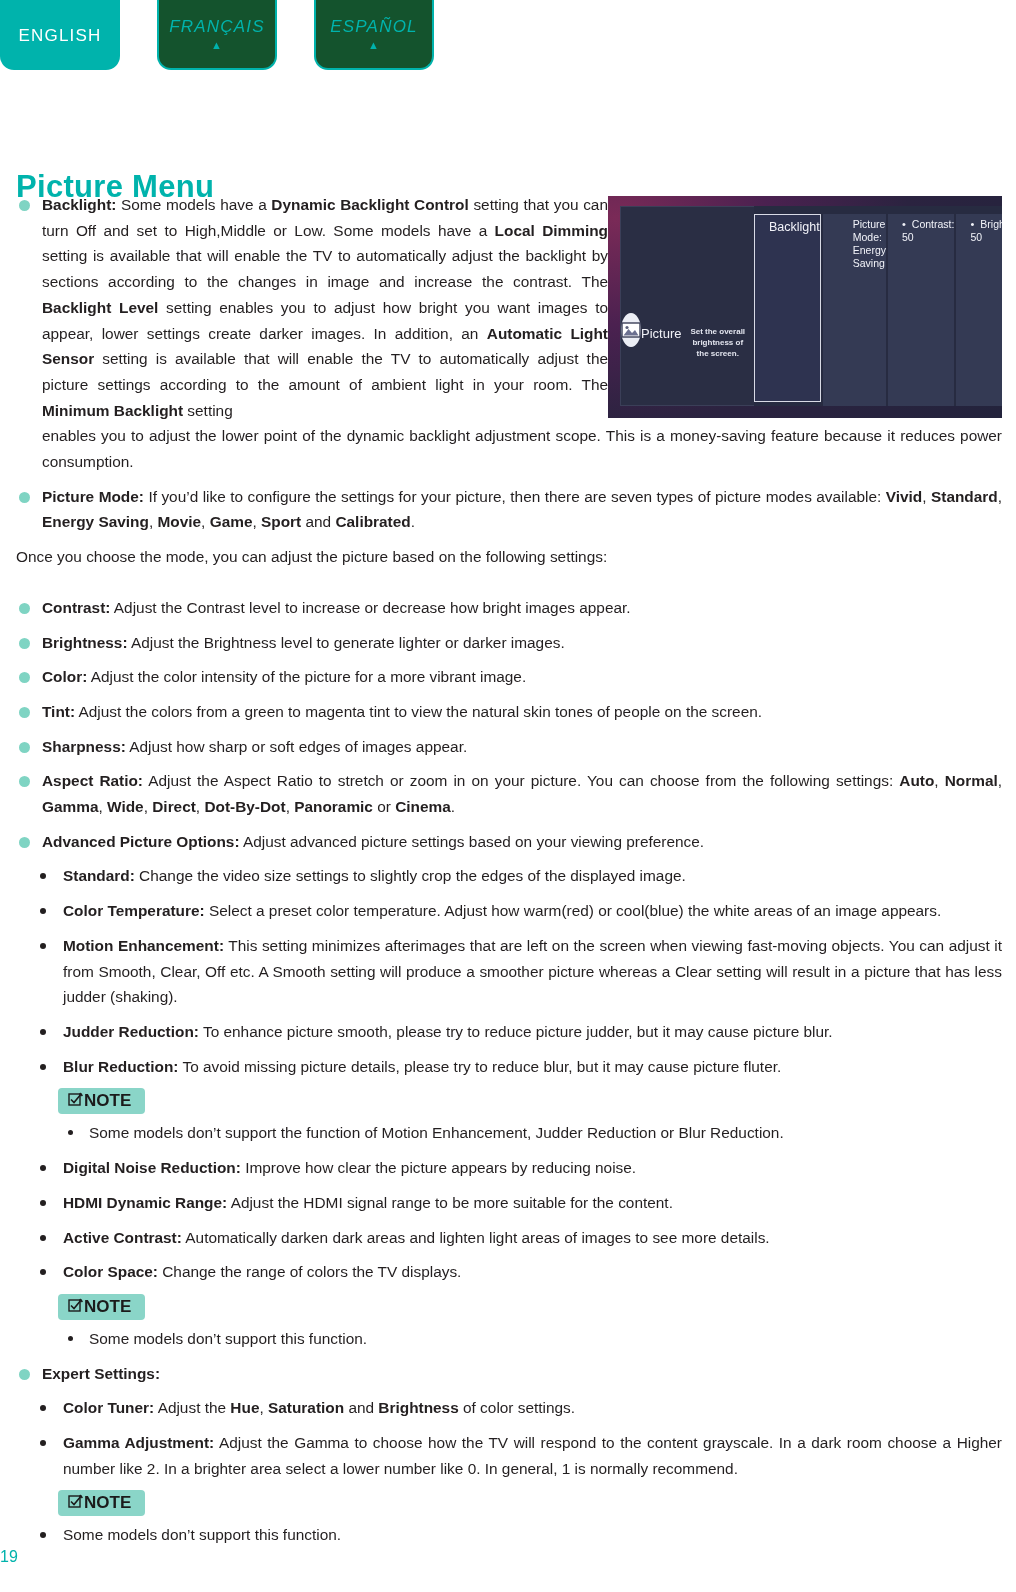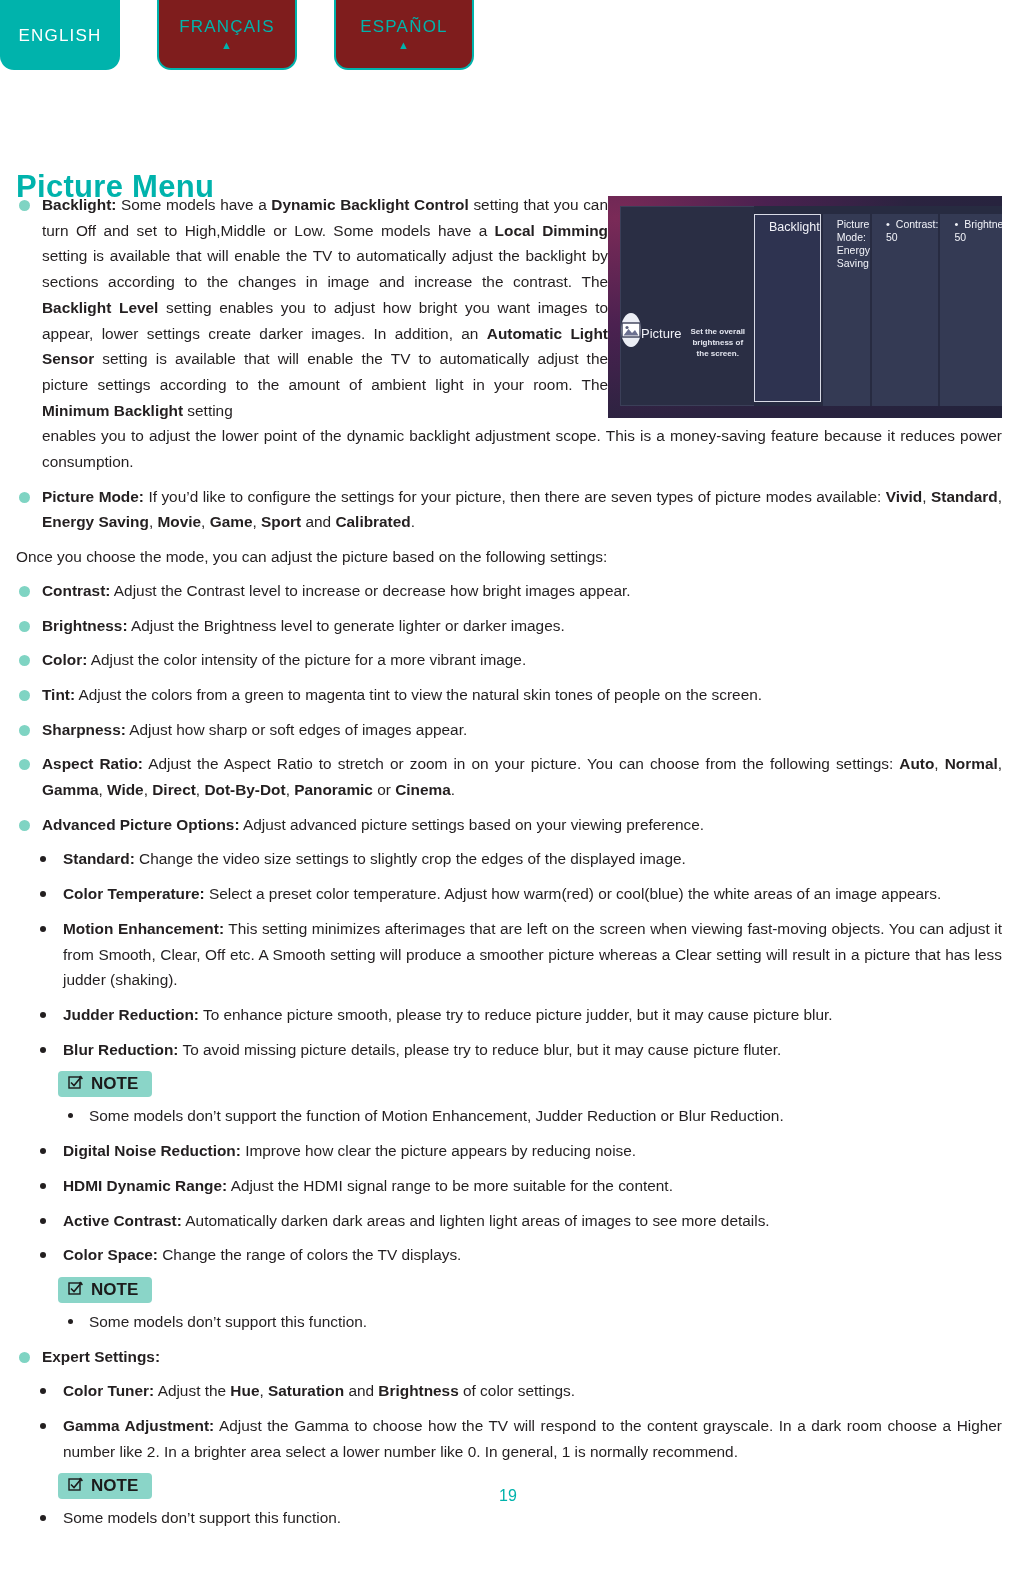--- a/index.html
+++ b/index.html
@@ -34,26 +34,27 @@
     justify-content: center;
     letter-spacing: 1.2px;
     font-size: 17px;
   }
   .lang-tab.active {
     width: 120px;
     background: #00b3ac;
     color: #ffffff;
   }
   .lang-tab.inactive {
-    width: 140px;
+    width: 120px;
     margin-left: 37px;
-    background: #7f1d1d;
+    background: #14532d;
     color: #00b3ac;
     border: 2px solid #00b3ac;
     border-top: none;
+    font-style: italic;
   }
   .lang-label { line-height: 1; }
   .lang-caret {
     font-size: 11px;
     line-height: 1;
     margin-top: 5px;
     color: #00b3ac;
   }
 
   
@@ -115,39 +116,38 @@
   .lvl3::before {
     content: "";
     position: absolute;
     left: 52px; top: 10px;
     width: 5px; height: 5px;
     border-radius: 50%;
     background: #231f20;
   }
   .plain {
     text-align: justify;
-    margin-bottom: 8px;
+    margin-bottom: 25px;
   }
   b, .b { font-weight: bold; }
 
   
   .wrap-para {
     width: 592px;
     margin-bottom: 0;
   }
   .wrap-tail {
     text-align: justify;
     margin-bottom: 9px;
   }
 
   
   .note-badge {
     display: inline-flex;
     align-items: center;
-    gap: 7px;
     background: #8ad5c8;
     color: #1b1b1b;
     font-weight: bold;
     font-size: 17px;
     padding: 3px 14px 4px 10px;
     border-radius: 4px;
     margin-left: 42px;
     margin-bottom: 2px;
   }
   .note-row { line-height: 1; margin-bottom: 4px; }
@@ -210,21 +210,21 @@
   .tv-right {
     flex: 1;
     display: flex;
     gap: 2px;
     padding-top: 8px;
   }
   .tv-row {
     background: #343a54;
     color: #f2f3f9;
     font-size: 10.5px;
-    padding: 4px 0 4px 14px;
+    padding: 4px 0 4px 30px;
     line-height: 13px;
   }
   .tv-row.selected {
     background: #2e3350;
     border: 1px solid #d9dbe6;
     font-size: 12.5px;
     padding: 6px 0 7px 14px;
     margin-bottom: 4px;
   }
   .tv-row.sub { padding-left: 14px; }
@@ -232,22 +232,22 @@
     content: "\2022";
     margin-right: 6px;
     font-size: 11px;
   }
   .tv-row.gap { margin-top: 4px; }
 
   
   .page-num {
     position: absolute;
     left: 0; right: 0;
-    top: 1487px;
-    text-align: center;
+    top: 1548px;
+    text-align: left;
     color: #00b3ac;
     font-size: 16px;
   }
 </style>
 </head>
 <body>
 
 <div class="lang-bar">
   <div class="lang-tab active">
     <span class="lang-label">ENGLISH</span>

